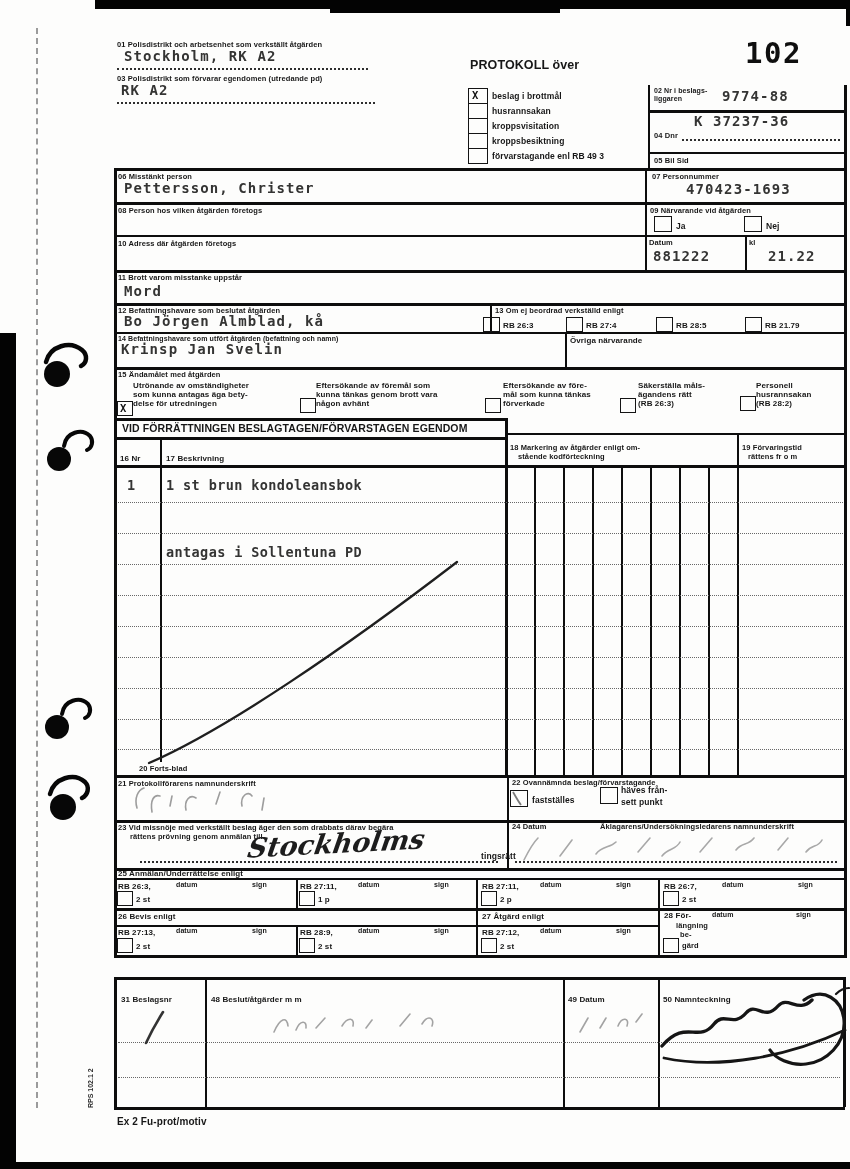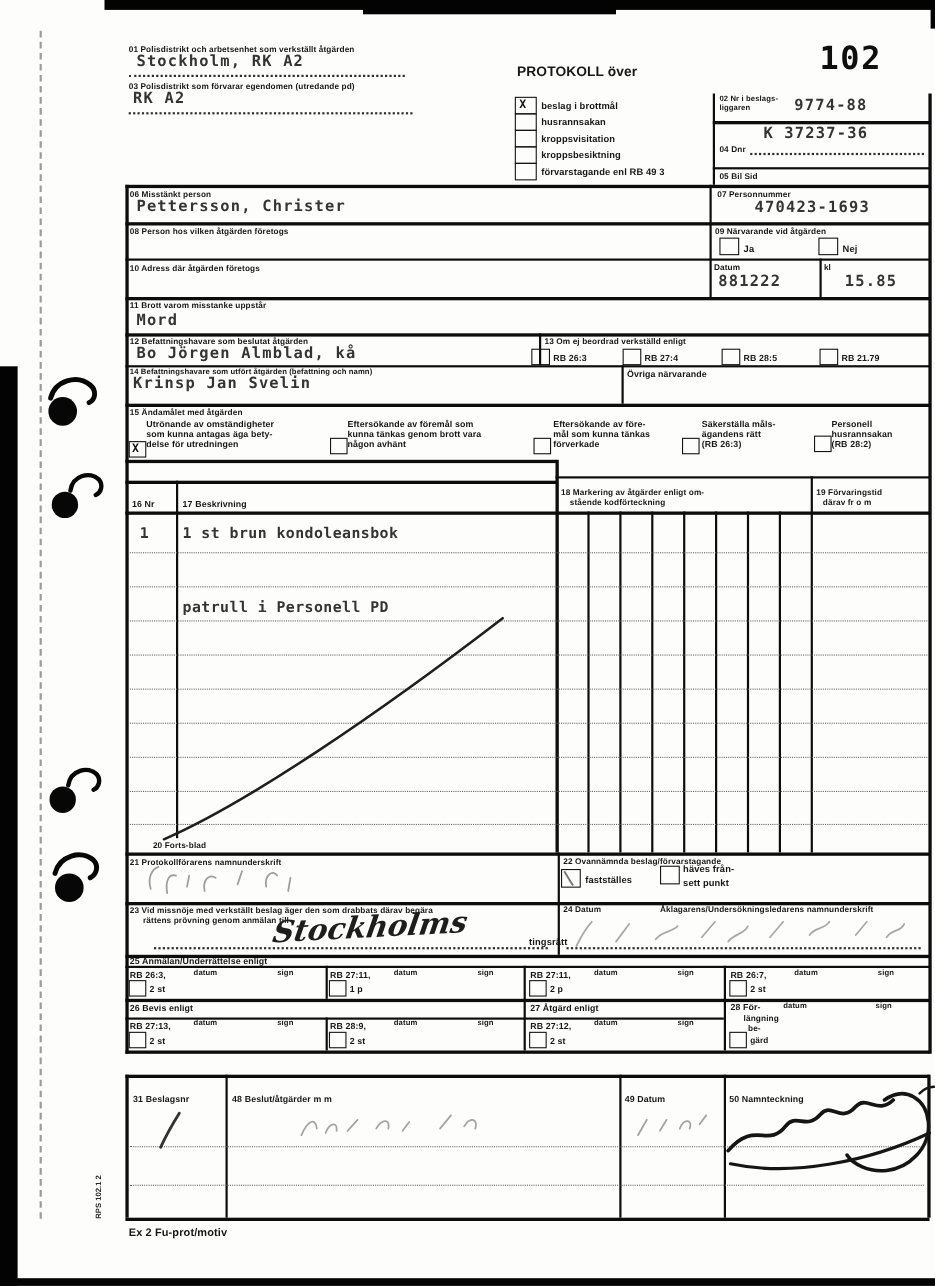--- a/index.html
+++ b/index.html
@@ -90,21 +90,21 @@
   <div class="lbl s85" style="left:676px;top:221px">Ja</div>
   <div class="box" style="left:744px;top:216px;width:16px;height:14px"></div>
   <div class="lbl s85" style="left:766px;top:221px">Nej</div>
   <div class="hl" style="left:114px;top:235px;width:731px"></div>
 
   <div class="lbl" style="left:118px;top:239px">10 Adress där åtgärden företogs</div>
   <div class="lbl" style="left:649px;top:238px">Datum</div>
   <div class="type t14" style="left:653px;top:248px">881222</div>
   <div class="vl" style="left:745px;top:235px;height:35px"></div>
   <div class="lbl" style="left:749px;top:238px">kl</div>
-  <div class="type t14" style="left:768px;top:248px">15.85</div>
+  <div class="type t14" style="left:768px;top:248px">21.22</div>
   <div class="hl t" style="left:114px;top:270px;width:731px"></div>
 
   <div class="lbl" style="left:118px;top:273px">11 Brott varom misstanke uppstår</div>
   <div class="type t14" style="left:124px;top:283px">Mord</div>
   <div class="hl t" style="left:114px;top:303px;width:731px"></div>
 
   <div class="lbl" style="left:118px;top:306px">12 Befattningshavare som beslutat åtgärden</div>
   <div class="type t14" style="left:124px;top:313px">Bo Jörgen Almblad, kå</div>
   <div class="vl" style="left:490px;top:303px;height:29px"></div>
   <div class="lbl" style="left:495px;top:306px">13 Om ej beordrad verkställd enligt</div>
@@ -141,43 +141,44 @@
   <div class="lbl s8" style="left:638px;top:381px">Säkerställa måls-</div>
   <div class="lbl s8" style="left:638px;top:390px">ägandens rätt</div>
   <div class="lbl s8" style="left:638px;top:399px">(RB 26:3)</div>
   <div class="box" style="left:620px;top:398px;width:14px;height:13px"></div>
   <div class="lbl s8" style="left:756px;top:381px">Personell</div>
   <div class="lbl s8" style="left:756px;top:390px">husrannsakan</div>
   <div class="lbl s8" style="left:756px;top:399px">(RB 28:2)</div>
   <div class="box" style="left:740px;top:396px;width:14px;height:13px"></div>
 
   <div class="hl t" style="left:114px;top:418px;width:392px"></div>
+  <div class="lbl s105" style="left:122px;top:422px">VID FÖRRÄTTNINGEN BESLAGTAGEN/FÖRVARSTAGEN EGENDOM</div>
   <div class="hl t" style="left:114px;top:437px;width:392px"></div>
   <div class="vl t" style="left:505px;top:418px;height:357px"></div>
   <div class="hl" style="left:505px;top:433px;width:340px"></div>
   <div class="lbl s8" style="left:120px;top:454px">16 Nr</div>
   <div class="lbl s8" style="left:166px;top:454px">17 Beskrivning</div>
   <div class="lbl s75" style="left:510px;top:443px">18 Markering av åtgärder enligt om-</div>
   <div class="lbl s75" style="left:518px;top:452px">stående kodförteckning</div>
   <div class="lbl s75" style="left:742px;top:443px">19 Förvaringstid</div>
-  <div class="lbl s75" style="left:748px;top:452px">därav fr o m</div>
+  <div class="lbl s75" style="left:748px;top:452px">rättens fr o m</div>
   <div class="hl t" style="left:114px;top:465px;width:731px"></div>
   <div class="vl" style="left:160px;top:437px;height:325px"></div>
   <div class="vl" style="left:534px;top:465px;height:310px"></div>
   <div class="vl" style="left:563px;top:465px;height:310px"></div>
   <div class="vl" style="left:592px;top:465px;height:310px"></div>
   <div class="vl" style="left:621px;top:465px;height:310px"></div>
   <div class="vl" style="left:650px;top:465px;height:310px"></div>
   <div class="vl" style="left:679px;top:465px;height:310px"></div>
   <div class="vl" style="left:708px;top:465px;height:310px"></div>
   <div class="vl" style="left:737px;top:433px;height:342px"></div>
 
   <div class="type" style="left:127px;top:477px">1</div>
   <div class="type" style="left:166px;top:477px">1 st brun kondoleansbok</div>
-  <div class="type" style="left:166px;top:544px">patrull i Personell PD</div>
+  <div class="type" style="left:166px;top:544px">antagas i Sollentuna PD</div>
   <div class="dot l" style="left:118px;top:502px;width:725px"></div>
   <div class="dot l" style="left:118px;top:533px;width:725px"></div>
   <div class="dot l" style="left:118px;top:564px;width:725px"></div>
   <div class="dot l" style="left:118px;top:595px;width:725px"></div>
   <div class="dot l" style="left:118px;top:626px;width:725px"></div>
   <div class="dot l" style="left:118px;top:657px;width:725px"></div>
   <div class="dot l" style="left:118px;top:688px;width:725px"></div>
   <div class="dot l" style="left:118px;top:719px;width:725px"></div>
   <div class="dot l" style="left:118px;top:749px;width:725px"></div>
   <div class="lbl" style="left:139px;top:764px">20 Forts-blad</div>

